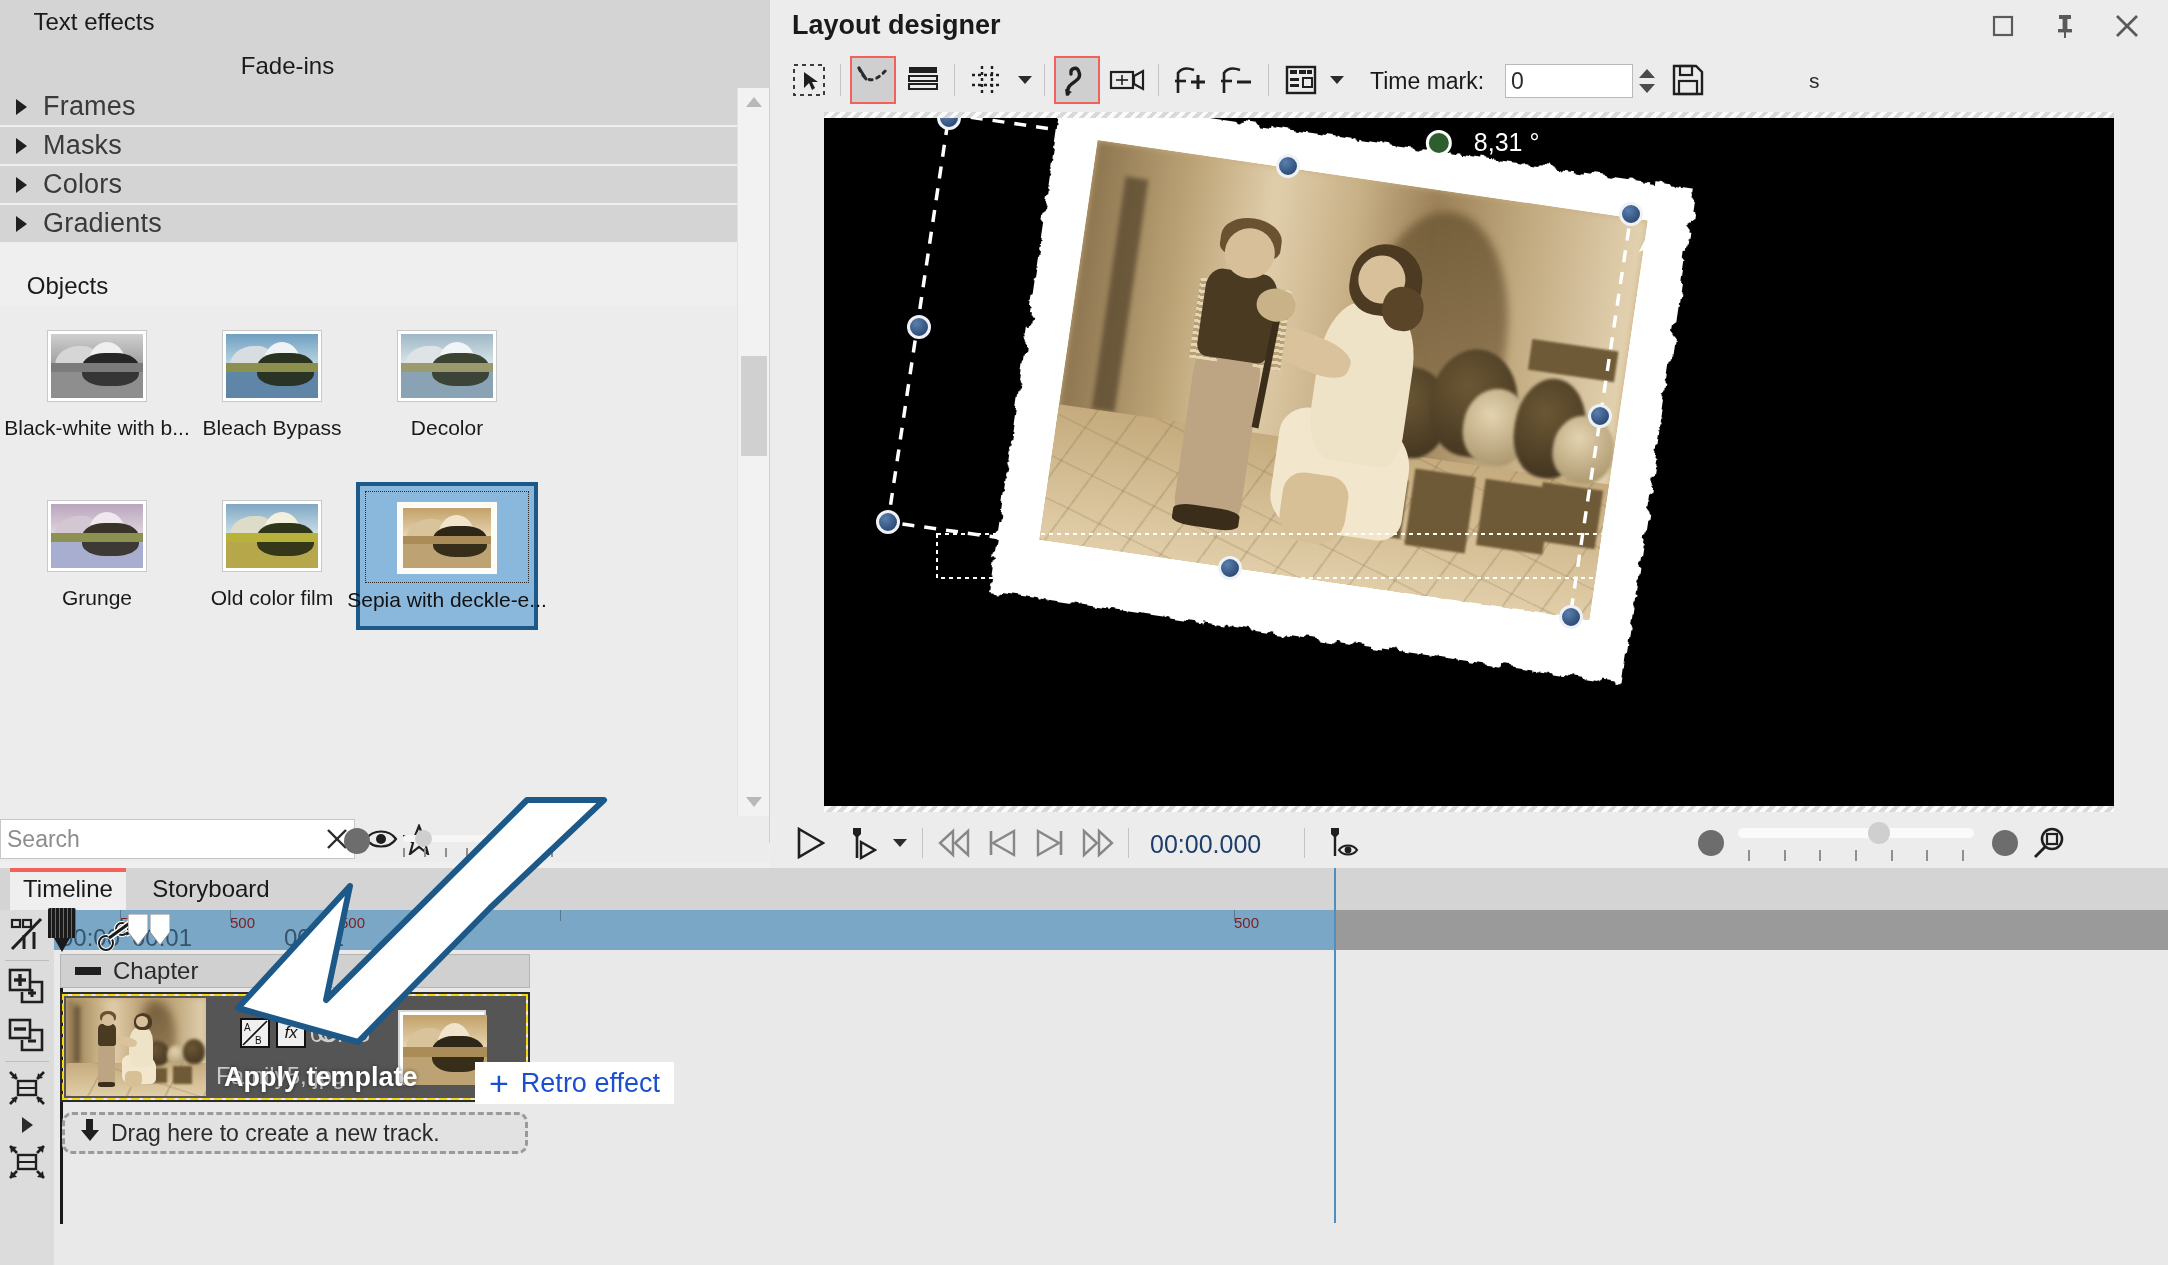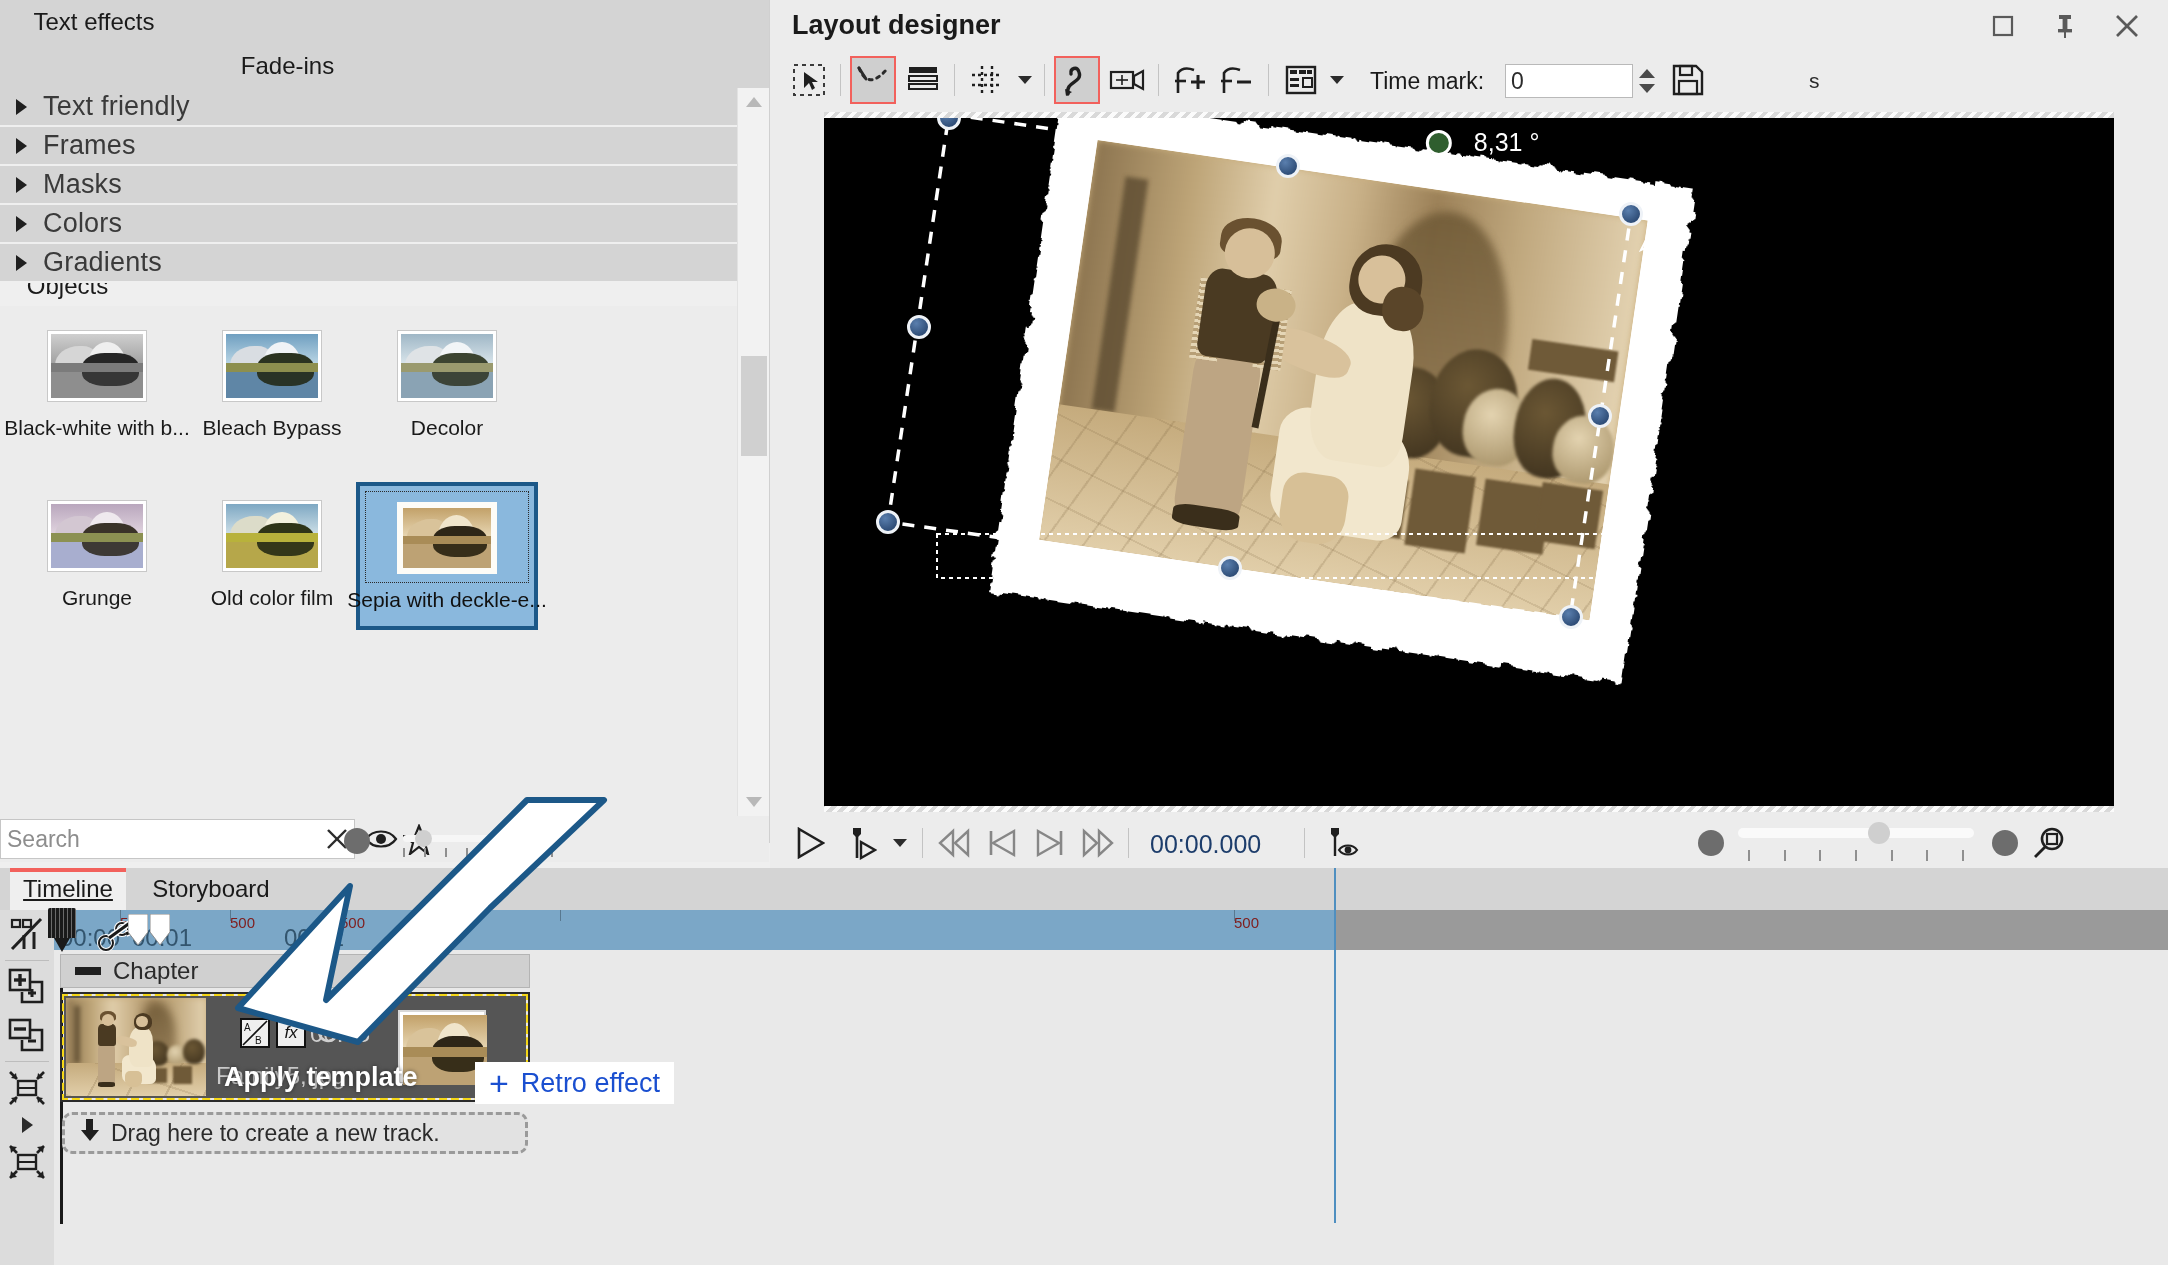--- a/index.html
+++ b/index.html
@@ -344,21 +344,21 @@
   #zoom2ticks i { width: 2px; height: 11px; background: #8f8f8f; display:block; }
 
   
   #timeline { position: absolute; left: 0; top: 868px; width: 2168px; height: 397px;
               background: #e9e9e9; }
   #tl-tabs { position: absolute; left: 0; top: 0; width: 2168px; height: 42px;
              background: #d4d4d4; }
   .tl-tab { position: absolute; top: 0; height: 42px; display: flex;
             align-items: center; justify-content: center; font-size: 24px;
             color: #1a1a1a; cursor: default; }
-  .tl-tab.active { background: #efefef; text-decoration: underline; }
+  .tl-tab.active { background: #efefef; }
   .tl-tab.active::before { content:""; position:absolute; left:0; right:0; top:0;
                            height: 4px; background: #f2615c; }
 
   #tl-left-icons { position: absolute; left: 0; top: 42px; width: 54px;
                    height: 355px; background: #dcdcdc; }
   .tli { width: 54px; height: 48px; display:flex; align-items:center;
          justify-content:center; cursor: default; }
   .tli-sep { width: 44px; height: 1px; background: #bdbdbd; margin: 2px 5px; }
 
   #ruler { position: absolute; left: 54px; top: 42px; width: 2114px; height: 40px;
@@ -446,24 +446,20 @@
     <div class="tab" style="left:235px;top:0;width:105px">Fade-ins</div>
     <div class="tab" style="left:380px;top:0;width:125px">Fade-outs</div>
     <div class="tab" style="left:540px;top:0;width:115px">Motions</div>
     <div class="tab" style="left:665px;top:0;width:80px">Files</div>
 
     <div class="tab" style="left:10px;top:44px;width:115px">Objects</div>
     <div class="tab" style="left:195px;top:44px;width:250px">Intelligent templates</div>
     <div class="tab active-panel" style="left:510px;top:44px;width:259px">Image effects</div>
 
     <div id="cat-list">
-      <div class="cat-row">
-        <span class="cat-arrow"></span>
-        <span class="cat-label">Text friendly</span>
-      </div>
       <div class="cat-row">
         <span class="cat-arrow"></span>
         <span class="cat-label">Frames</span>
       </div>
       <div class="cat-row">
         <span class="cat-arrow"></span>
         <span class="cat-label">Masks</span>
       </div>
       <div class="cat-row">
         <span class="cat-arrow"></span>

